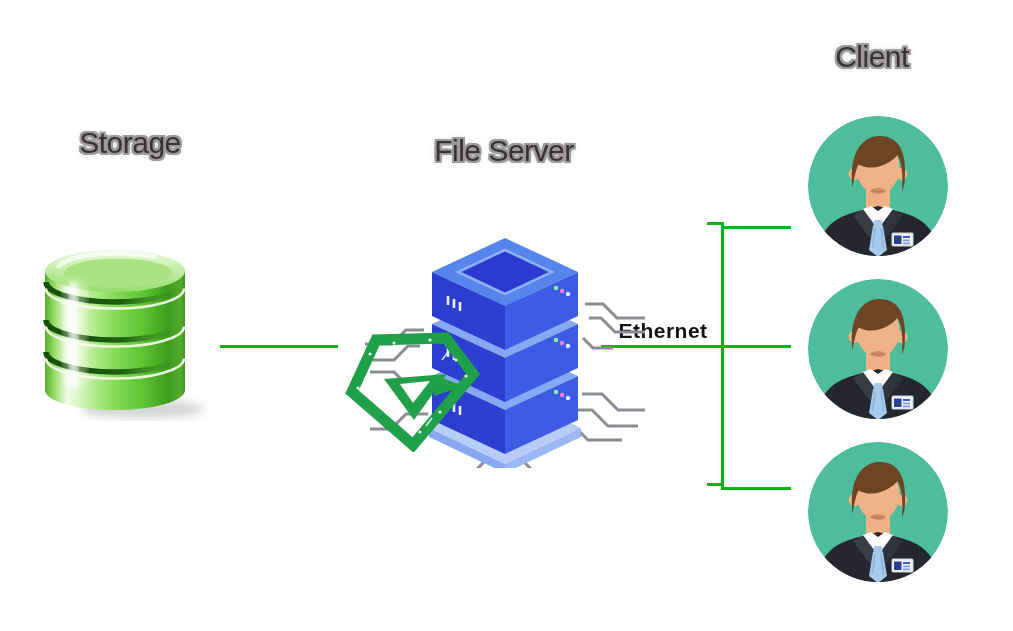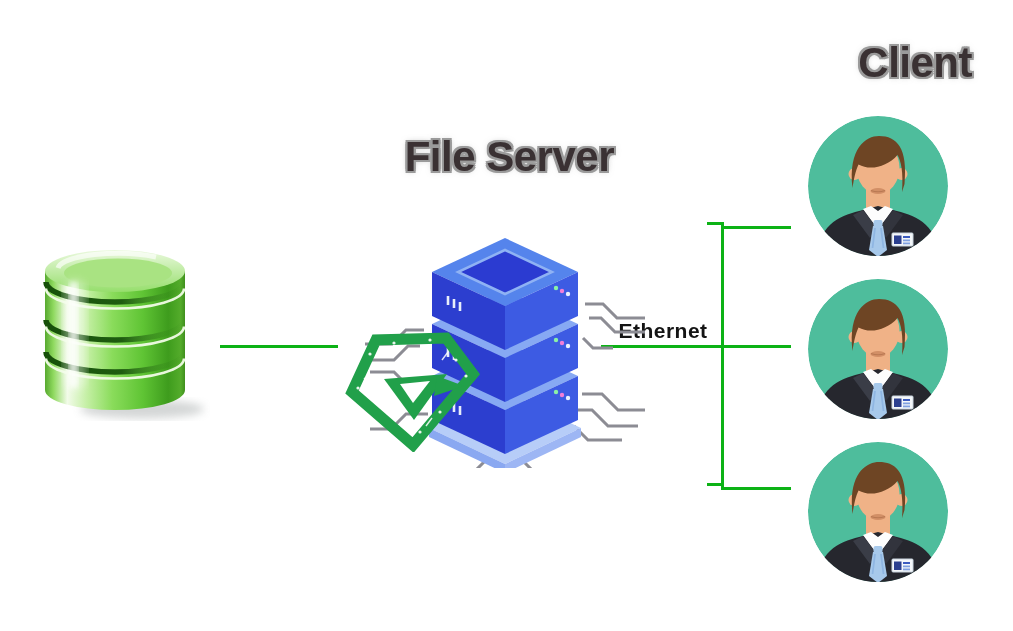--- a/index.html
+++ b/index.html
@@ -1,22 +1,22 @@
 <!DOCTYPE html>
 <html><head>
 <meta charset="utf-8">
 <style>
   html,body { margin:0; padding:0; background:#ffffff; }
   .canvas {
     position:relative; width:1013px; height:631px; background:#ffffff;
     overflow:hidden; font-family:"Liberation Sans", sans-serif;
   }
   .title {
-    position:absolute; font-weight:700; font-size:42px; line-height:1.1;
-    color:#3a3133; text-align:right; letter-spacing:-0.5px; white-space:nowrap;
+    position:absolute; font-weight:400; font-size:30px; line-height:1.1;
+    color:#3a3133; text-align:center; letter-spacing:-0.5px; white-space:nowrap;
     text-shadow:
       -2px -2px 0 #9b9b9b, 0 -2px 0 #9b9b9b, 2px -2px 0 #9b9b9b,
       -2px  0   0 #9b9b9b, 2px  0   0 #9b9b9b,
       -2px  2px 0 #9b9b9b, 0  2px 0 #9b9b9b, 2px 2px 0 #9b9b9b,
       0 0 6px rgba(125,125,125,.55);
   }
   .storage-title     { left:30px;  top:126px; width:200px; }
   .fileserver-title  { left:394px; top:134px; width:220px; }
   .client-title      { left:772px; top:40px;  width:200px; }
   .ethernet-label {
@@ -36,20 +36,21 @@
   .logo-icon    { position:absolute; left:342px; top:326px; width:140px; height:126px; }
   .clients-list { position:absolute; left:808px; top:116px; width:140px; }
   .client-avatar { width:140px; height:140px; margin-bottom:23px; }
   svg { display:block; }
 </style>
 </head>
 <body>
 
 <div class="canvas">
 
+  <div class="title storage-title">Storage</div>
   <div class="title fileserver-title">File Server</div>
   <div class="title client-title">Client</div>
 
   <div class="ethernet-label">Ethernet</div>
 
   <div class="line link-storage-server"></div>
   <div class="line link-server-hub"></div>
   <div class="line hub-vertical"></div>
   <div class="line branch-top"></div>
   <div class="line branch-top-tick"></div>

